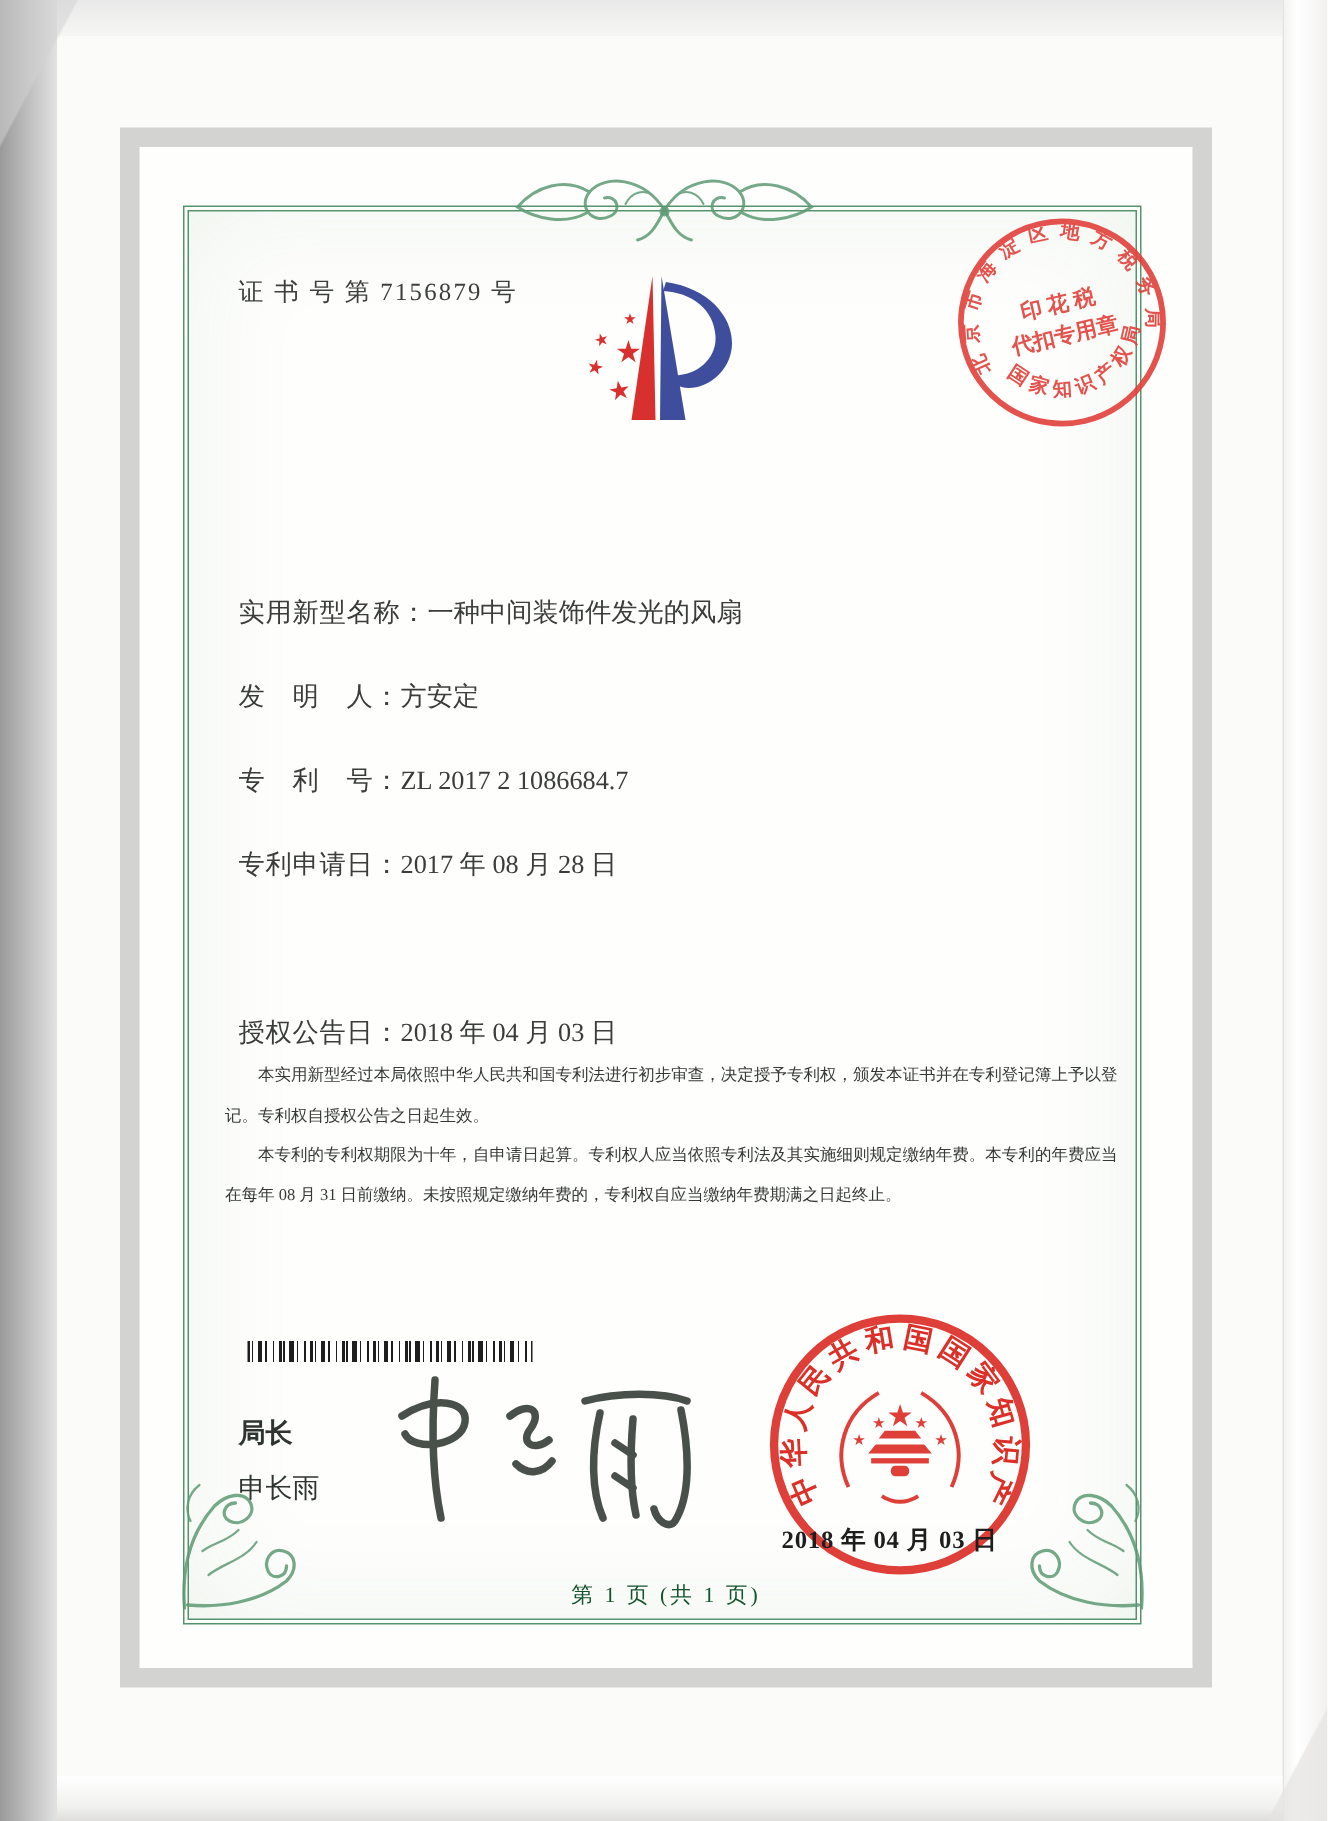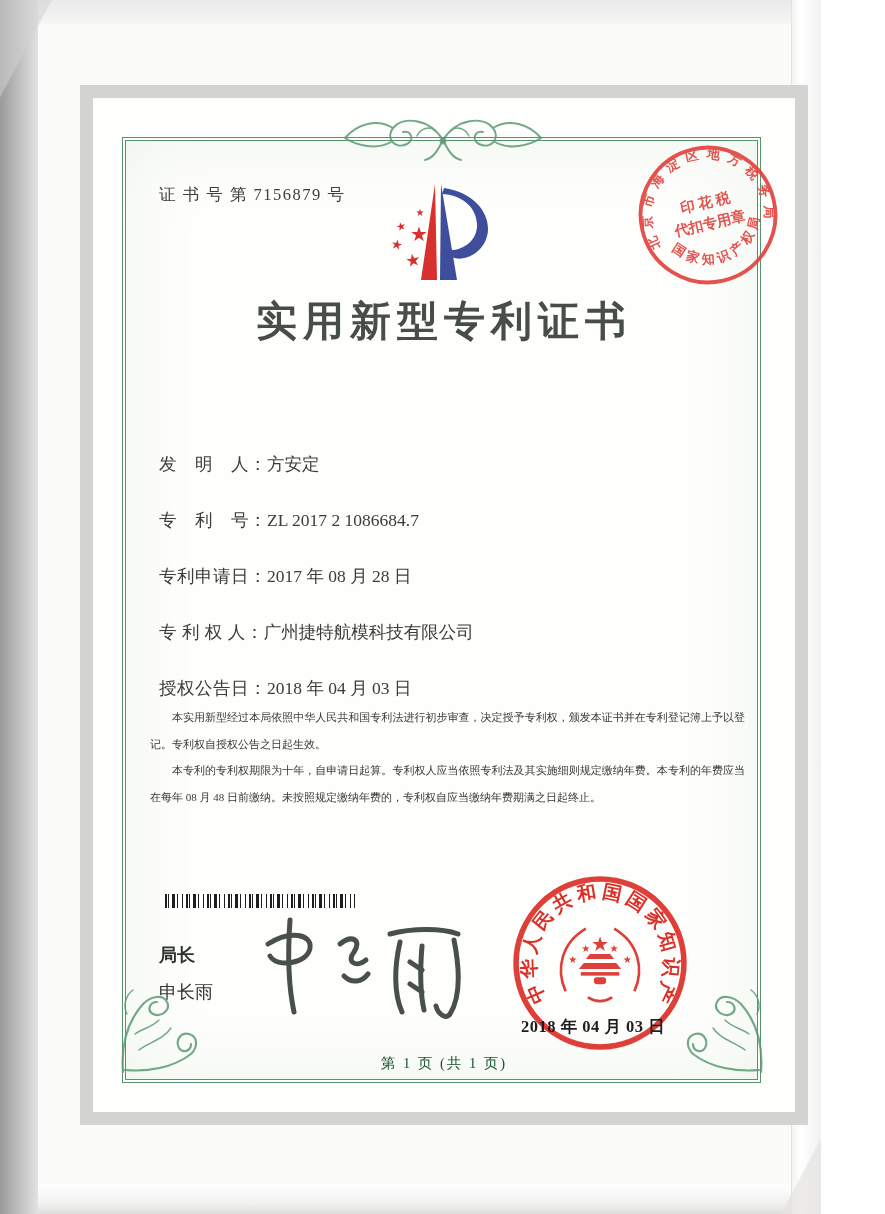--- a/index.html
+++ b/index.html
@@ -1,17 +1,17 @@
 <!DOCTYPE html>
 <html><head>
 <meta charset="utf-8">
 <style>
   html,body{margin:0;padding:0;background:#ffffff;}
   *{box-sizing:border-box;}
-  .scene{position:relative;width:821px;height:1214px;background:#fbfbfa;overflow:hidden;
+  .scene{position:relative;width:885px;height:1214px;background:#fbfbfa;overflow:hidden;
          font-family:"Liberation Serif","DejaVu Serif",serif;}
   
   .edge-left{position:absolute;left:0;top:0;bottom:0;width:38px;
     background:linear-gradient(90deg,#9a9a9a 0,#c2c2c2 55%,#e2e2e2 100%);}
   .edge-top{position:absolute;left:38px;top:0;right:30px;height:24px;
     background:linear-gradient(180deg,#e9e9e9 0,#f6f6f5 100%);}
   .edge-right{position:absolute;right:0;top:0;bottom:0;width:30px;
     background:linear-gradient(270deg,#f2f1f0 0,#ffffff 70%,#f3f3f2 100%);
     border-left:1px solid #e3e3e1;}
   .edge-bottom{position:absolute;left:38px;right:30px;bottom:0;height:30px;
@@ -120,41 +120,40 @@
         <path id="taxTop" d="M 26.5,105 A 59 59 0 1 1 133.5,105"></path>
         <path id="taxBottom" d="M 30,98 A 55 55 0 0 0 130,98"></path>
       </defs>
       <circle cx="80" cy="80" r="70" fill="none" stroke="#e2403b" stroke-width="4"></circle>
       <text class="stamp-arc-top"><textPath href="#taxTop" startOffset="4">北京市海淀区地方税务局</textPath></text>
       <text class="stamp-arc-bottom"><textPath href="#taxBottom" startOffset="10">国家知识产权局</textPath></text>
       <text class="stamp-center" x="80" y="72">印 花 税</text>
       <text class="stamp-center" x="80" y="94">代扣专用章</text>
     </svg>
 
-    <div class="cert-title">实用新型专利证书</div>
-
+
+    <div class="field-row" style="top:298px">
+      <span class="field-label">实用新型名称：</span><span class="field-value">一种中间装饰件发光的风扇</span>
+    </div>
     <div class="field-row" style="top:354px">
       <span class="field-label">发　明　人：</span><span class="field-value">方安定</span>
     </div>
     <div class="field-row" style="top:410px">
       <span class="field-label">专　利　号：</span><span class="field-value">ZL 2017 2 1086684.7</span>
     </div>
     <div class="field-row" style="top:466px">
       <span class="field-label">专利申请日：</span><span class="field-value">2017 年 08 月 28 日</span>
     </div>
-    <div class="field-row" style="top:522px">
-      <span class="field-label">专 利 权 人：</span><span class="field-value">广州捷特航模科技有限公司</span>
-    </div>
     <div class="field-row" style="top:578px">
       <span class="field-label">授权公告日：</span><span class="field-value">2018 年 04 月 03 日</span>
     </div>
 
     <div class="paras">
       <p>本实用新型经过本局依照中华人民共和国专利法进行初步审查，决定授予专利权，颁发本证书并在专利登记簿上予以登记。专利权自授权公告之日起生效。</p>
-      <p>本专利的专利权期限为十年，自申请日起算。专利权人应当依照专利法及其实施细则规定缴纳年费。本专利的年费应当在每年 08 月 48 日前缴纳。未按照规定缴纳年费的，专利权自应当缴纳年费期满之日起终止。</p>
+      <p>本专利的专利权期限为十年，自申请日起算。专利权人应当依照专利法及其实施细则规定缴纳年费。本专利的年费应当在每年 08 月 31 日前缴纳。未按照规定缴纳年费的，专利权自应当缴纳年费期满之日起终止。</p>
     </div>
 
     <div class="barcode"></div>
 
     <div class="signoff-title">局长</div>
     <div class="signoff-name">申长雨</div>
 
     <svg class="signature" width="230" height="115" viewBox="0 0 220 115">
       <g fill="none" stroke="#39423a" stroke-width="5" stroke-linecap="round" opacity=".92">
         <path d="M34,10 C32,38 32,74 38,102"></path>

